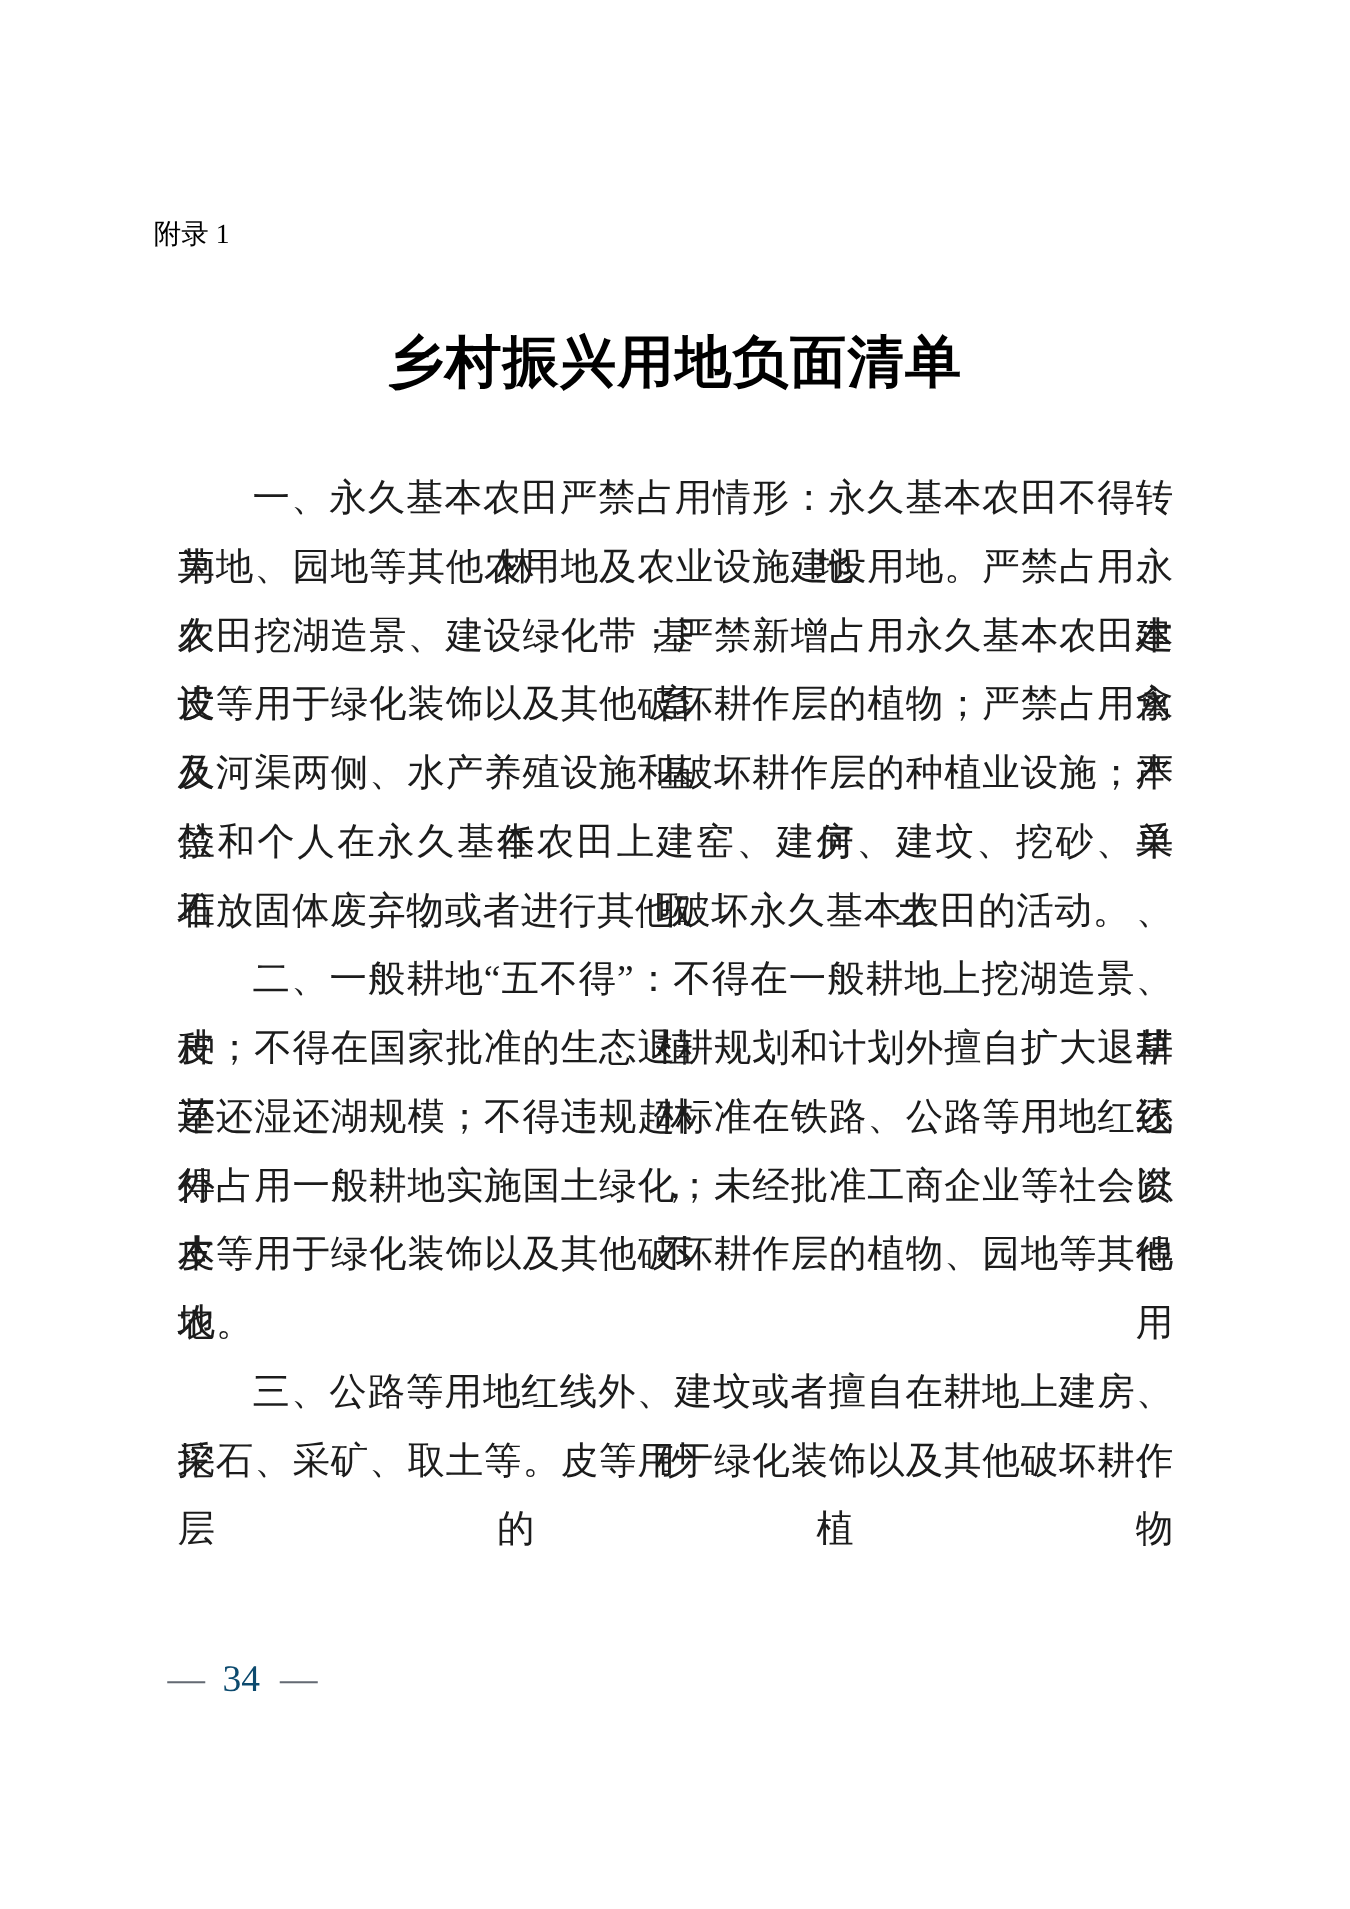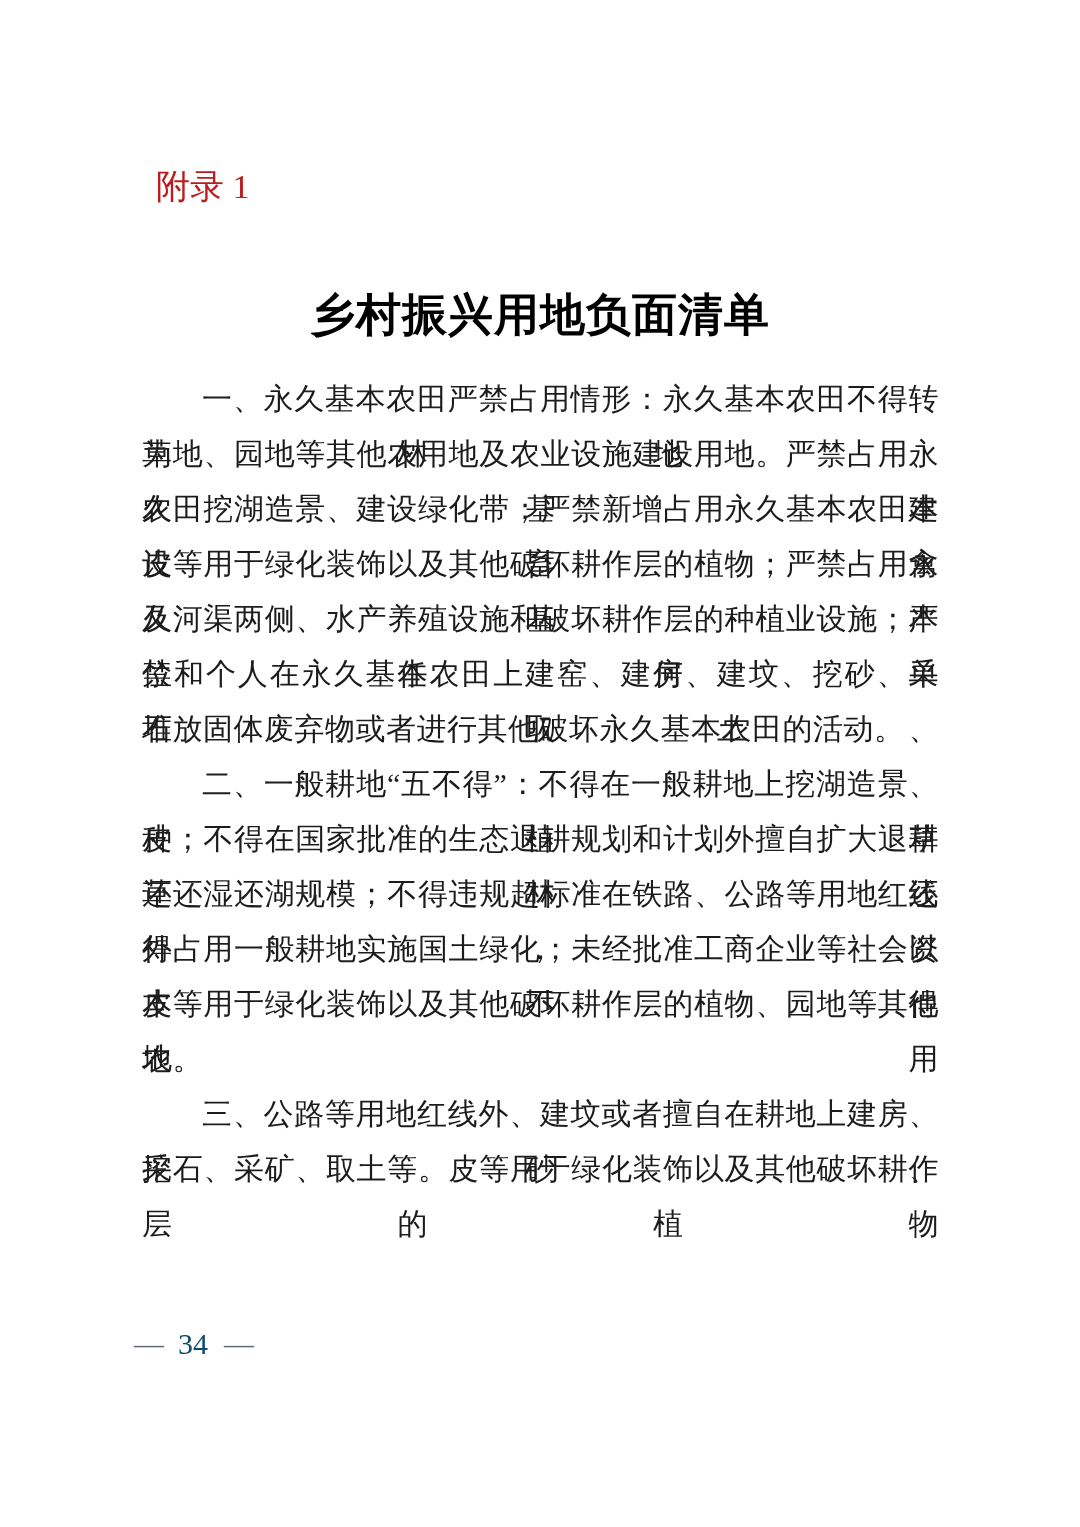--- a/index.html
+++ b/index.html
@@ -11,39 +11,38 @@
     position: relative;
     width: 1080px;
     height: 1527px;
     background: #ffffff;
     overflow: hidden;
     font-family: "Liberation Serif", "DejaVu Serif", serif;
     color: #1c1c1c;
   }
   .appendix-label {
     position: absolute;
-    left: 156px;
+    left: 123px;
     top: 168px;
-    font-size: 34px;
+    font-size: 22px;
     line-height: 38px;
-    color: #b91c1c;
+    color: #000000;
     white-space: pre;
   }
   .doc-title {
     position: absolute;
     left: 0;
     top: 262px;
     width: 1080px;
     text-align: center;
     font-size: 45px;
     line-height: 56px;
     font-weight: 700;
     color: #000000;
     letter-spacing: 1px;
-    margin-top: 25px;
   }
   .doc-body {
     position: absolute;
     left: 142px;
     top: 371px;
     width: 797px;
     font-size: 30px;
     color: #1c1c1c;
   }
   .para {

